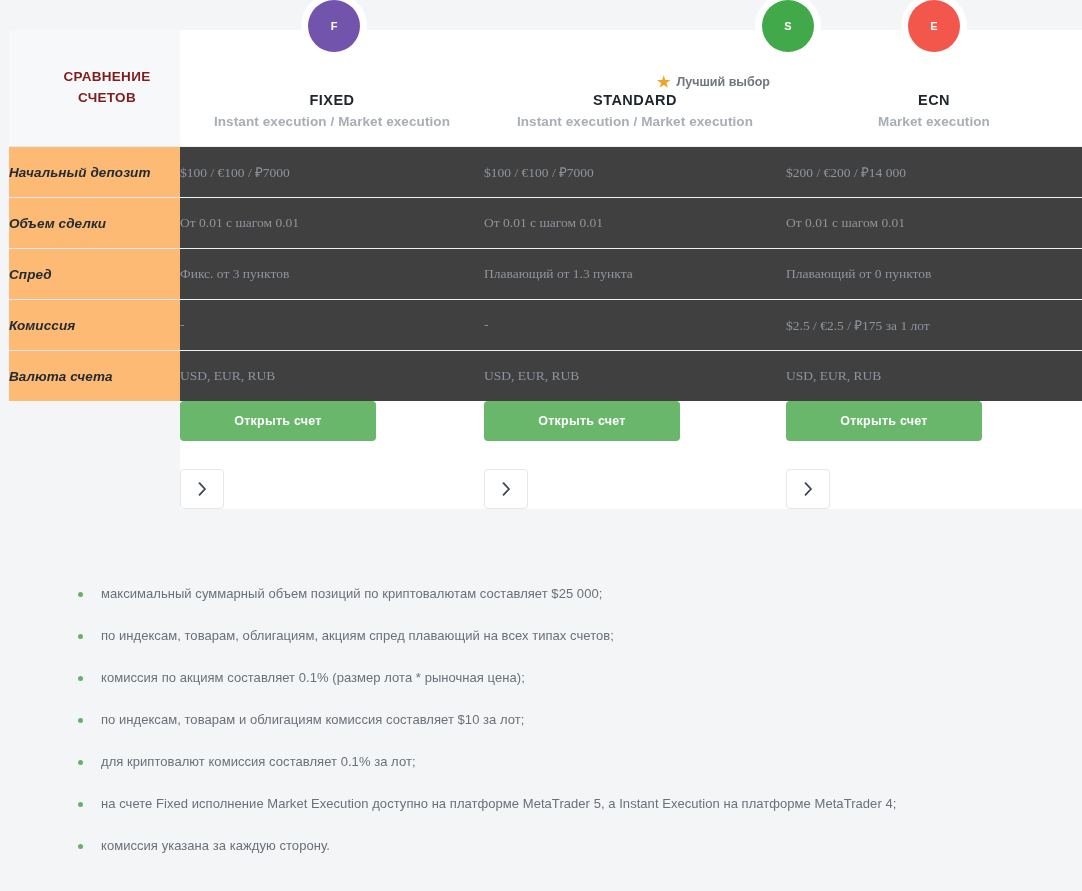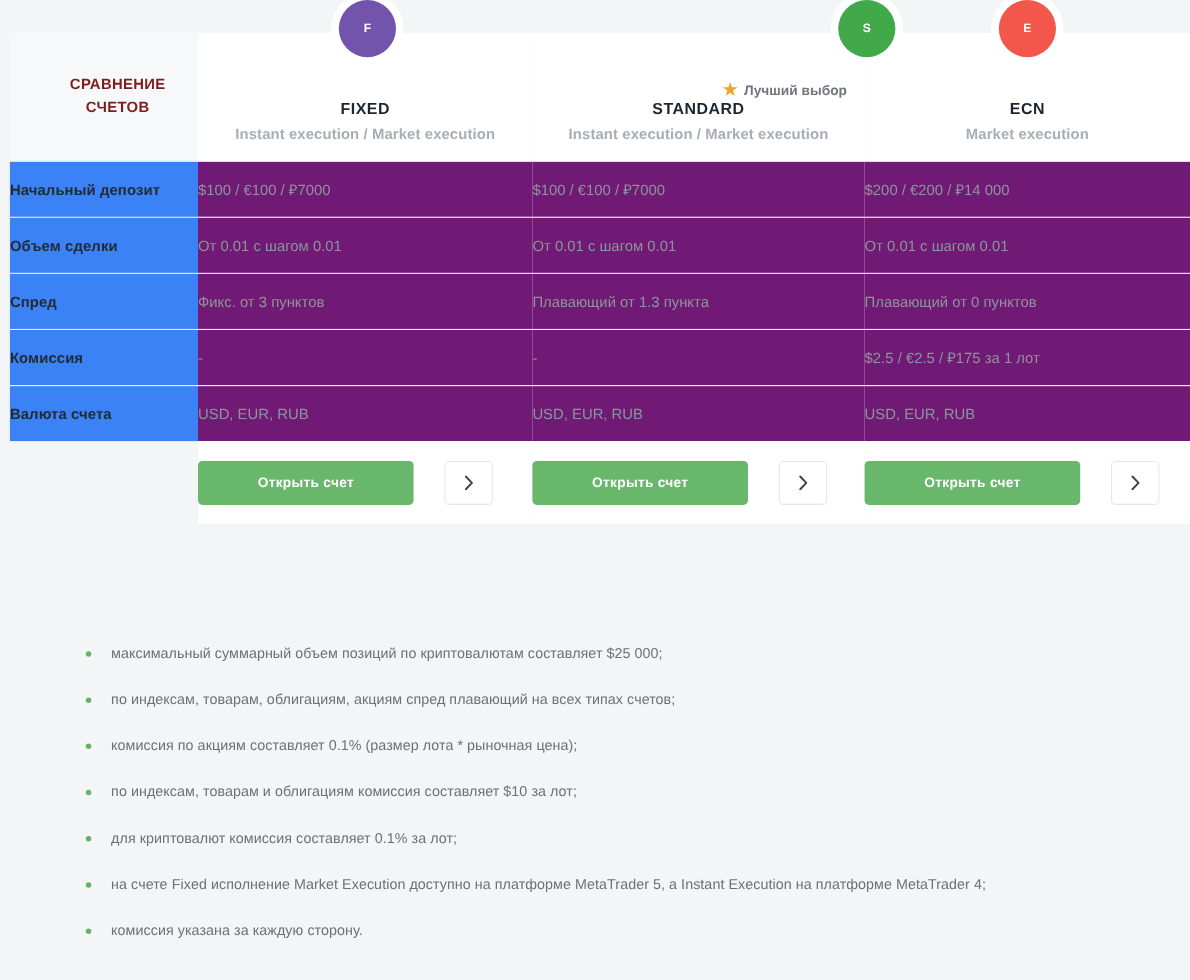--- a/index.html
+++ b/index.html
@@ -42,28 +42,29 @@
 
   .ctable td, .ctable th {
     padding: 0;
     margin: 0;
     vertical-align: middle;
     border: 0;
   }
 
   
   .lbl-col {
-    background: #3b82f6;
+    background: #fdba74;
     border-left: 1px solid #e7eaec;
     border-right: 1px solid #e7eaec;
     color: #222b33;
     font-size: 13.5px;
     font-weight: bold;
     padding: 0 0 0 25px;
     letter-spacing: .1px;
+    font-style: italic;
   }
   .lbl-head {
     background: #f7f8f9;
     border-left: 1px solid #e7eaec;
     border-right: 1px solid #e7eaec;
     border-top: 4px solid #52b05a;
     vertical-align: middle;
   }
   .lbl-head .ttl {
     color: #7f1d1d;
@@ -73,25 +74,26 @@
     padding-left: 25px;
     letter-spacing: .3px;
   }
   .lbl-bottom {
     background: transparent;
     border: 0;
   }
 
   
   .dcol {
-    background: #701a75;
+    background: #404040;
     color: #8d949c;
     font-size: 13.5px;
     padding-left: 24px;
     border-right: 1px solid #eaedef;
+    font-family: Liberation Serif, serif;
   }
   .dcol.last { border-right: 0; }
 
   .rowline td { border-top: 1px solid #eef0f2; }
   .rowline td.lbl-col { border-top: 1px solid #e7eaec; }
 
   tr.body-row td { height: 50px; }
 
   
   .hcol {
@@ -157,21 +159,21 @@
 
   
   tr.action-row td { height: 75px; }
   .acol {
     background: #ffffff;
     border-right: 1px solid #eaedef;
     border-top: 1px solid #eef0f2;
     padding-left: 24px;
   }
   .acol.last { border-right: 0; }
-  .act-wrap { display: flex; align-items: flex-end; gap: 28px; }
+  .act-wrap { display: flex; align-items: flex-start; gap: 28px; flex-direction: column; }
 
   .btn-open {
     background: #68b76b;
     color: #ffffff;
     font-size: 12.5px;
     font-weight: bold;
     letter-spacing: .25px;
     border: 0;
     border-radius: 4px;
     height: 40px;

